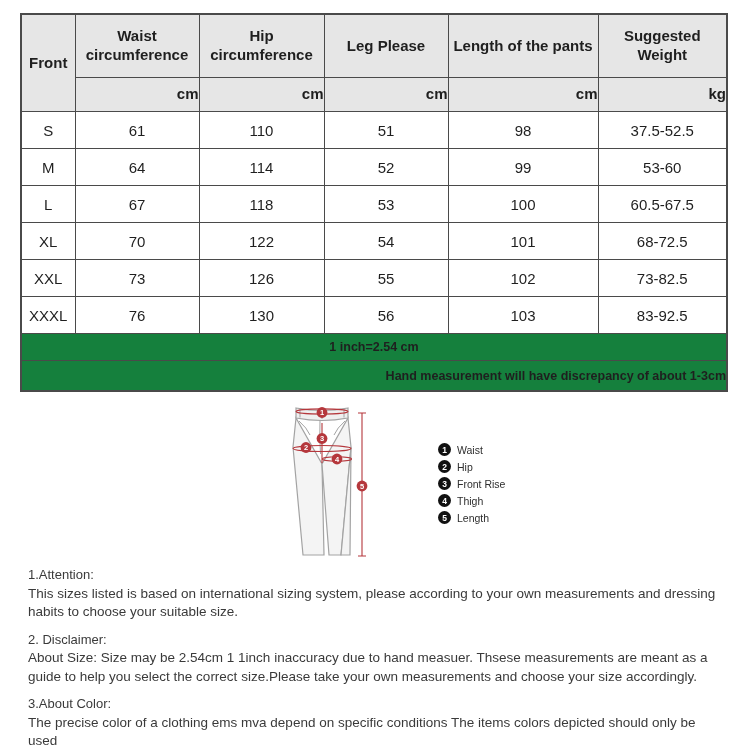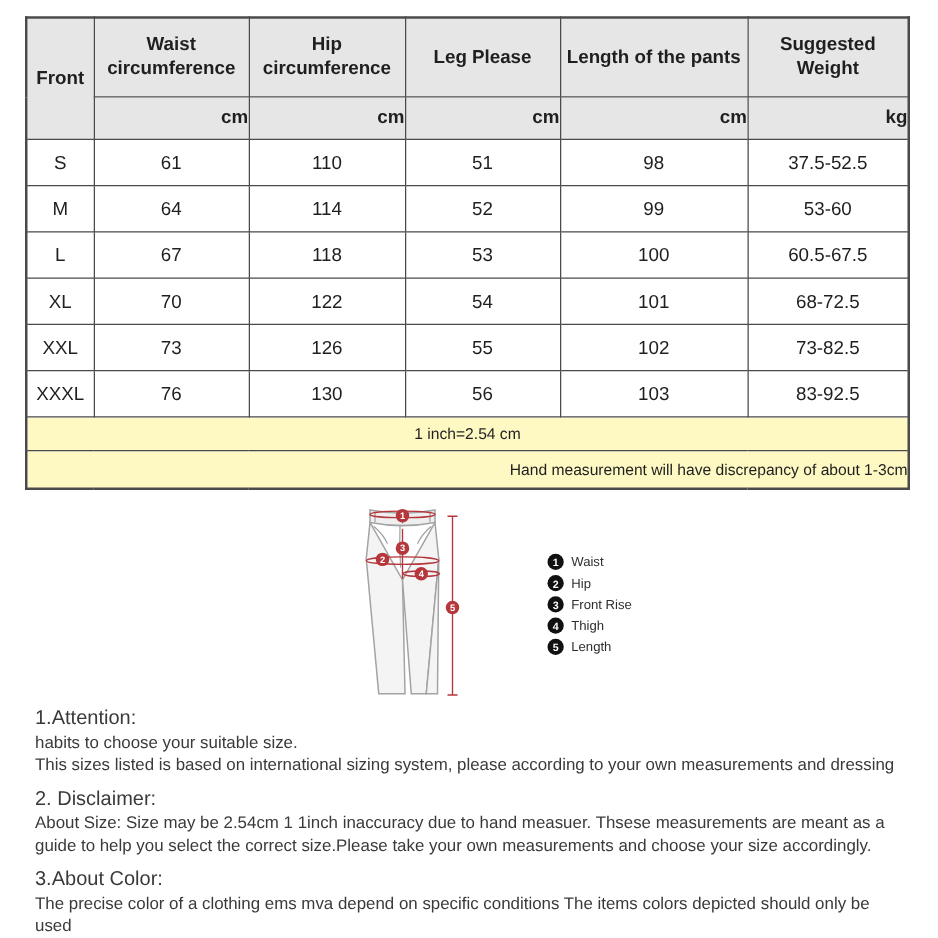--- a/index.html
+++ b/index.html
@@ -16,40 +16,40 @@
     color:#1f1f1f;border:2px solid #4a4a4a;
   }
   table.sc th,table.sc td{
     border:1.5px solid #4a4a4a;text-align:center;vertical-align:middle;
     padding:0;overflow:hidden;
   }
   table.sc thead th{background:#e6e6e6;font-size:15px;font-weight:bold;line-height:1.25;}
   tr.hdr-main th{height:62px;}
   tr.hdr-unit th{height:33px;text-align:right;}
   tr.data-row td{height:36px;font-size:15px;font-weight:normal;background:#ffffff;}
-  tr.note-row td{font-size:12.5px;font-weight:normal;background:#fef9c3;}
+  tr.note-row td{font-size:12.5px;font-weight:bold;background:#15803d;}
   tr.note-row.n1 td{height:26px;}
   tr.note-row.n2 td{height:29px;text-align:right;}
 
   
   .diagram{position:absolute;left:0;top:399px;width:750px;height:170px;}
   .pants-svg{position:absolute;left:282px;top:3px;}
   .legend{position:absolute;left:438px;top:44px;}
   .legend-item{display:flex;align-items:center;margin-bottom:4px;height:13px;}
   .legend-bullet{
     width:13px;height:13px;border-radius:50%;background:#111111;color:#ffffff;
     font-size:8.5px;font-weight:bold;display:inline-flex;align-items:center;
     justify-content:center;flex:0 0 13px;
   }
   .legend-label{font-size:10.5px;color:#2e2e2e;margin-left:6px;white-space:nowrap;}
 
   
   .info{position:absolute;left:28px;top:566px;width:690px;color:#3a3a3a;}
   .info-section{margin-bottom:9px;}
-  .info-heading{font-size:16px;line-height:18.5px;}
+  .info-heading{font-size:13px;line-height:18.5px;}
   .info-line{font-size:13.5px;line-height:18.5px;white-space:pre-wrap;}
 </style>
 </head>
 <body>
 
 <div class="size-chart">
   <table class="sc">
     <colgroup>
       <col style="width:54px">
         <col style="width:124px">
@@ -200,22 +200,22 @@
     <div class="legend-item">
       <span class="legend-bullet">5</span>
       <span class="legend-label">Length</span>
     </div>
   </div>
 </div>
 
 <div class="info">
   <div class="info-section">
     <div class="info-heading">1.Attention:</div>
+    <div class="info-line">This sizes listed is based on international sizing system, please according to your own measurements and dressing</div>
     <div class="info-line">habits to choose your suitable size.</div>
-    <div class="info-line">This sizes listed is based on international sizing system, please according to your own measurements and dressing</div>
   </div>
   <div class="info-section">
     <div class="info-heading">2. Disclaimer:</div>
     <div class="info-line">About Size: Size may be 2.54cm 1 1inch inaccuracy due to hand measuer. Thsese measurements are meant as a</div>
     <div class="info-line">guide to help you select the correct size.Please take your own measurements and choose your size accordingly.</div>
   </div>
   <div class="info-section">
     <div class="info-heading">3.About Color:</div>
     <div class="info-line">The precise color of a clothing ems mva depend on specific conditions The items colors depicted should only be   used</div>
 

